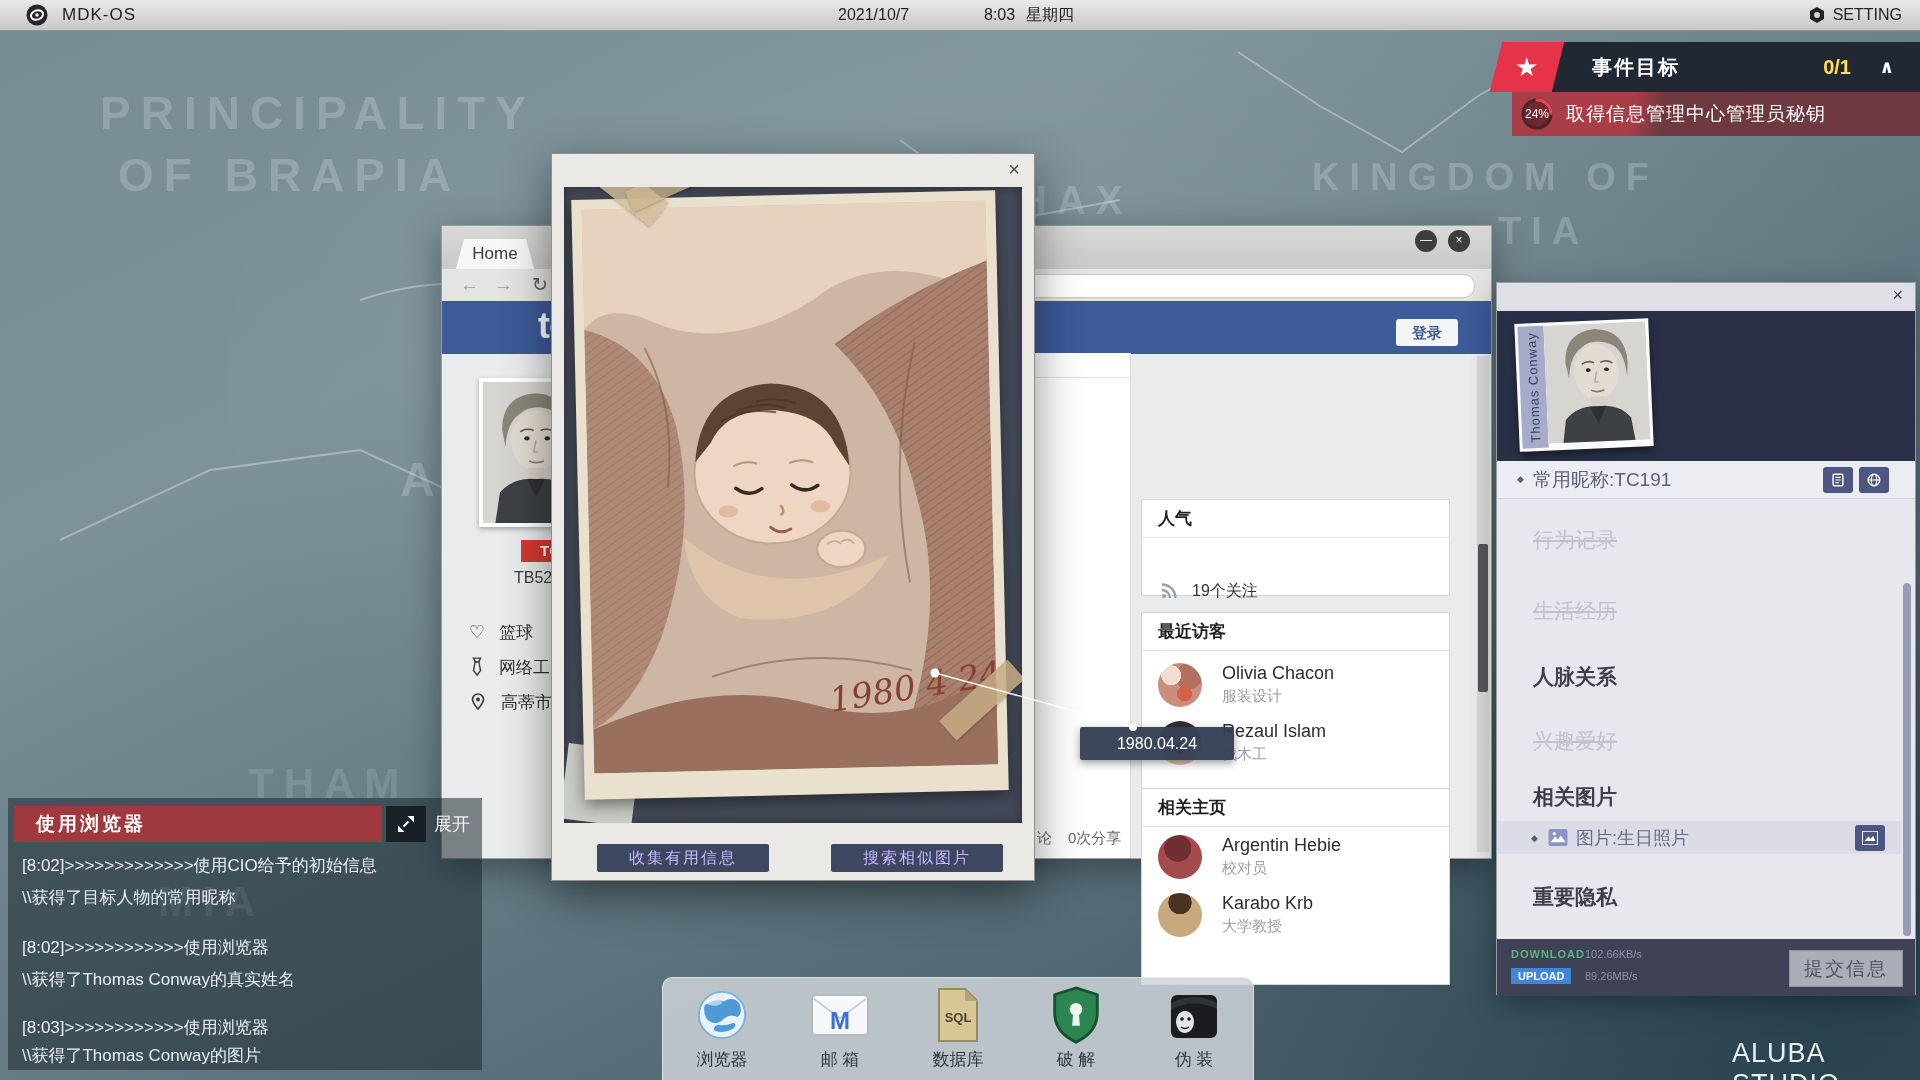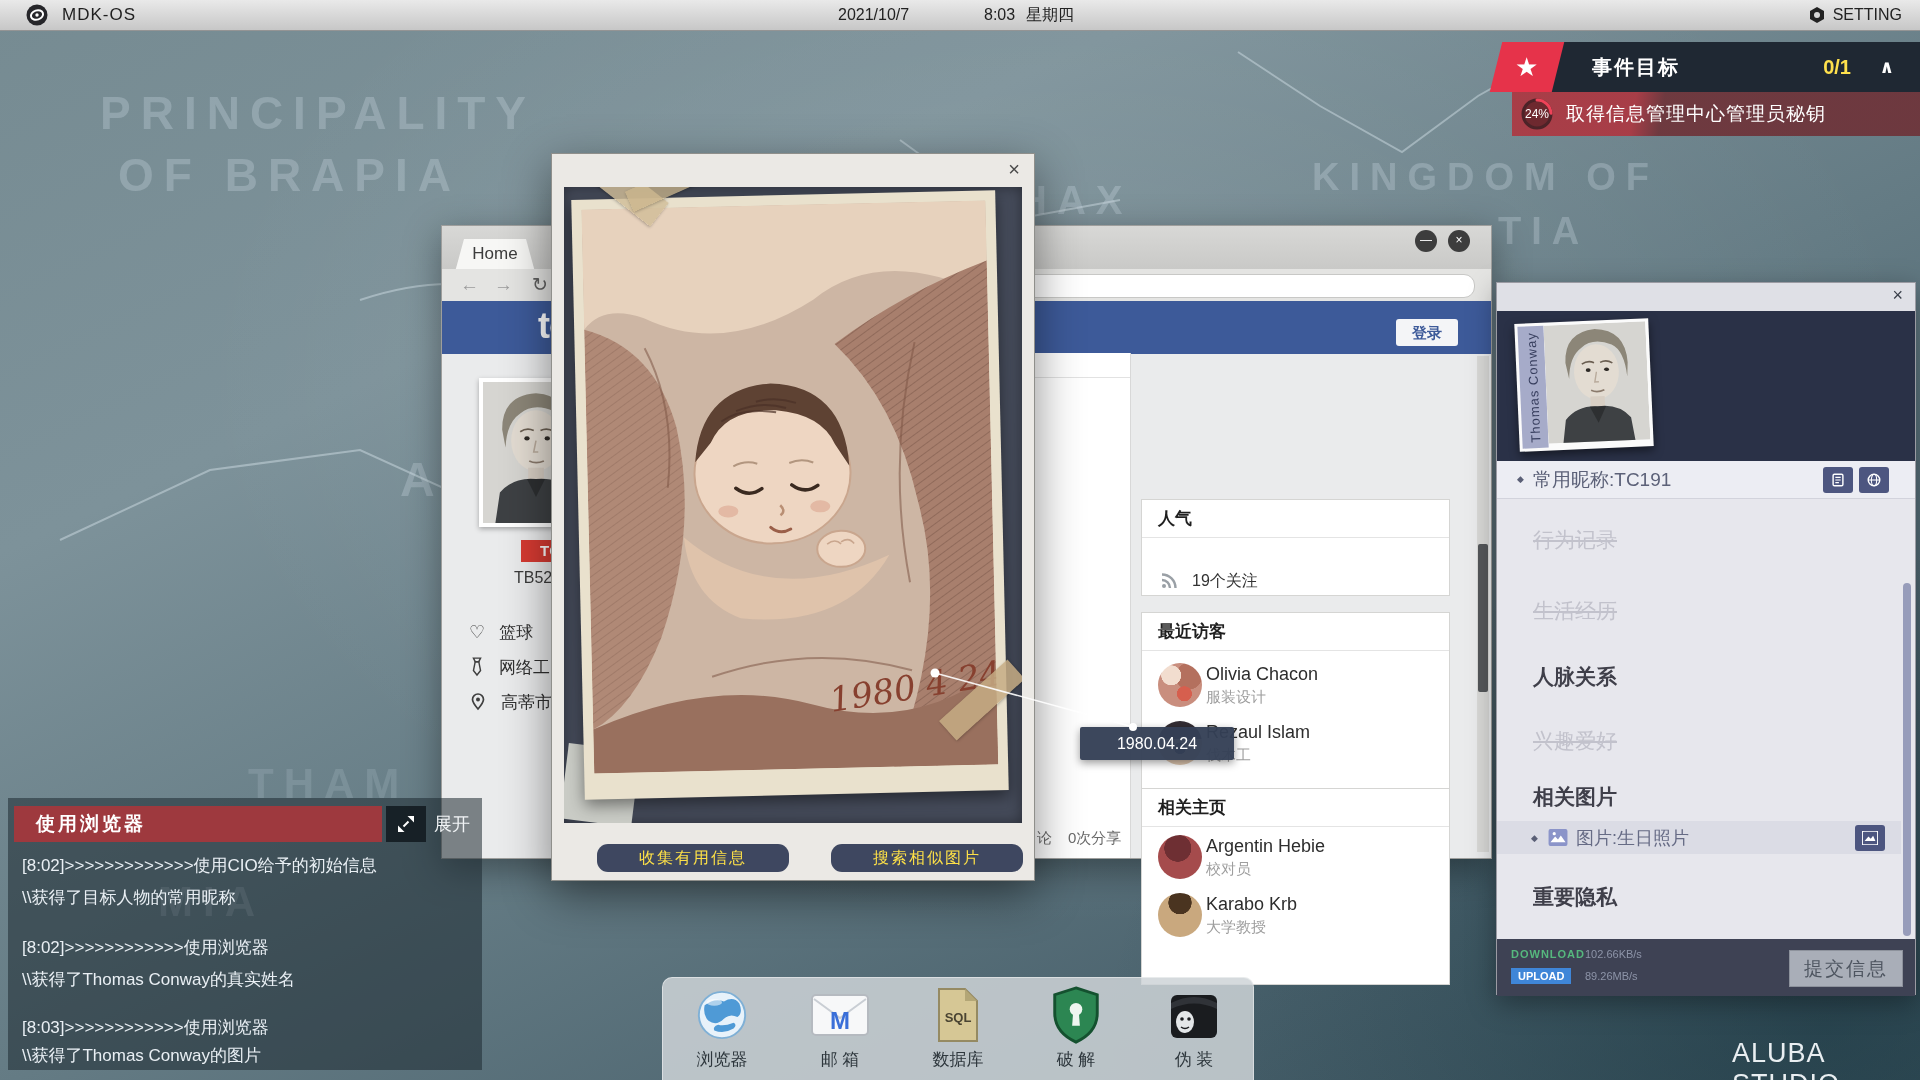--- a/index.html
+++ b/index.html
@@ -69,21 +69,21 @@
   .b-int{position:absolute;left:27px;height:24px;display:flex;align-items:center;gap:14px;font-size:17px;color:#2f2f2f;}
   .b-int1{top:266px;} .b-int2{top:301px;} .b-int3{top:336px;}
   .b-heart{font-size:18px;color:#3f3f3f;}
   .b-midcard{position:absolute;left:560px;top:-1px;width:127px;height:505px;background:#fff;border-left:1px solid #d8d8d8;border-right:1px solid #d8d8d8;}
   .b-middiv{position:absolute;left:0;top:24px;width:100%;height:1px;background:#e2e2e2;}
   .b-share{position:absolute;left:34px;top:476px;font-size:15px;color:#6a6a6a;white-space:nowrap;}
   .b-share b{font-weight:normal;margin-left:16px;}
   .b-card{position:absolute;left:699px;width:309px;background:#fff;border:1px solid #d5d5d3;box-sizing:border-box;}
   .b-card h4{margin:0;padding:0 16px;height:37px;line-height:37px;font-size:17px;color:#1f1f1f;border-bottom:1px solid #e4e4e4;}
   .b-poprow{position:absolute;left:0;width:100%;height:30px;display:flex;align-items:center;padding-left:18px;box-sizing:border-box;gap:14px;font-size:16px;color:#333;}
-  .b-visrow{position:absolute;left:16px;display:flex;gap:4px;align-items:center;}
+  .b-visrow{position:absolute;left:16px;display:flex;gap:20px;align-items:flex-start;}
   .b-ava{width:44px;height:44px;border-radius:50%;flex:0 0 44px;}
   .b-vname{font-size:18px;color:#2d2d2d;}
   .b-vjob{font-size:15px;color:#9e9e9e;margin-top:3px;}
   .b-scroll{position:absolute;right:2px;top:130px;width:12px;height:496px;background:#d9d9d7;}
   .b-thumb{position:absolute;left:1px;top:188px;width:10px;height:148px;background:#54575a;border-radius:2px;}
   
   .ava-olivia{background:radial-gradient(circle at 30% 28%,#f2ddcf 0 22%,rgba(0,0,0,0) 23%),radial-gradient(circle at 60% 70%,#d65f4e 0 18%,rgba(0,0,0,0) 19%),radial-gradient(circle at 70% 30%,#b4705e 0 30%,rgba(0,0,0,0) 31%),#c98e7e;}
   .ava-rezaul{background:radial-gradient(circle at 50% 62%,#2c2730 0 16%,rgba(0,0,0,0) 17%),linear-gradient(180deg,#332d33 0 40%,#dcc5ae 41%);}
   .ava-argentin{background:radial-gradient(circle at 45% 30%,#6e2f33 0 34%,rgba(0,0,0,0) 35%),#a54b4c;}
   .ava-karabo{background:radial-gradient(circle at 50% 22%,#4a3420 0 28%,rgba(0,0,0,0) 29%),#c9a87e;}
@@ -92,21 +92,21 @@
     background:#ebe9e5;border:1px solid #8f8f8b;box-shadow:0 14px 44px rgba(0,0,0,.45);}
   .m-close{position:absolute;right:14px;top:4px;font-size:20px;color:#4a4a4a;cursor:pointer;}
   .m-photoarea{position:absolute;left:12px;top:33px;width:458px;height:636px;background:#454b5a;overflow:hidden;box-shadow:inset 0 0 14px rgba(0,0,0,.4);}
   .m-under{position:absolute;left:0px;top:560px;width:72px;height:76px;background:#c9cbc5;transform:rotate(7deg);}
   .m-polaroid{position:absolute;left:14px;top:8px;width:424px;height:600px;background:#e9e1cd;
     transform:rotate(-1.3deg);box-shadow:0 6px 16px rgba(0,0,0,.45);padding:10px 10px 26px 10px;box-sizing:border-box;}
   .m-tape{position:absolute;background:rgba(209,189,152,.82);box-shadow:0 1px 3px rgba(0,0,0,.25);}
   .m-tape1{left:6px;top:-18px;width:100px;height:30px;transform:rotate(38deg);}
   .m-tape2{left:62px;top:-12px;width:78px;height:22px;transform:rotate(-24deg);background:rgba(203,181,140,.75);}
   .m-tape3{left:372px;top:500px;width:92px;height:26px;transform:rotate(-42deg);background:rgba(198,172,132,.85);}
-  .m-btn{position:absolute;top:690px;width:192px;height:28px;background:#3e4760;border-radius:11px;color:#fde047;
+  .m-btn{position:absolute;top:690px;width:172px;height:28px;background:#3e4760;border-radius:2px;color:#c4b5fd;
     font-size:16px;text-align:center;line-height:28px;letter-spacing:2px;cursor:pointer;}
   .m-btn1{left:45px;} .m-btn2{left:279px;}
   
   .connector{position:absolute;inset:0;z-index:65;pointer-events:none;}
   .tooltip{position:absolute;left:1080px;top:727px;width:154px;height:33px;z-index:64;
     background:rgba(52,63,85,.96);color:#fff;font-size:16px;text-align:center;line-height:33px;
     border-radius:2px;box-shadow:0 3px 8px rgba(0,0,0,.4);}
   
   .panel{position:absolute;left:1496px;top:282px;width:420px;height:713px;z-index:45;
     background:#e7e7ed;border:1px solid #9b9ba3;box-sizing:border-box;box-shadow:0 8px 26px rgba(0,0,0,.35);}
@@ -273,21 +273,21 @@
 
       <div class="b-midcard">
         <div class="b-middiv"></div>
         <div class="b-share">
           <span>论</span><b>0次分享</b>
         </div>
       </div>
 
       <div class="b-card" style="top:145px;height:97px;">
         <h4>人气</h4>
-        <div class="b-poprow" style="top:66px;">
+        <div class="b-poprow" style="top:76px;">
           <svg width="18" height="18" viewBox="0 0 18 18">
             <circle cx="4" cy="14" r="2" fill="#9aa0a6"></circle>
             <path d="M2,8 a8,8 0 0 1 8,8 M2,2.5 a13.5,13.5 0 0 1 13.5,13.5" stroke="#9aa0a6" stroke-width="2.4" fill="none"></path>
           </svg>
           <span>19个关注</span>
         </div>
       </div>
 
       <div class="b-card" style="top:258px;height:180px;">
         <h4>最近访客</h4>

